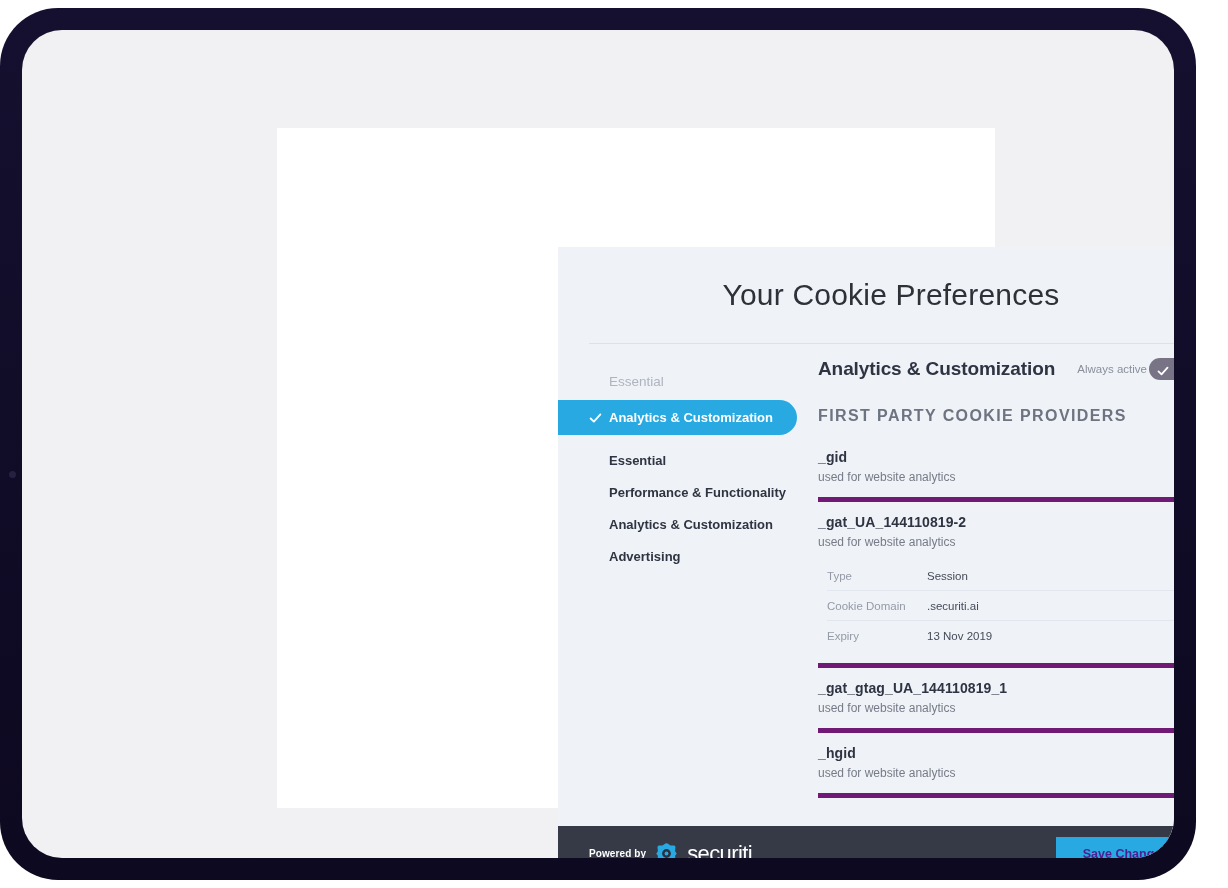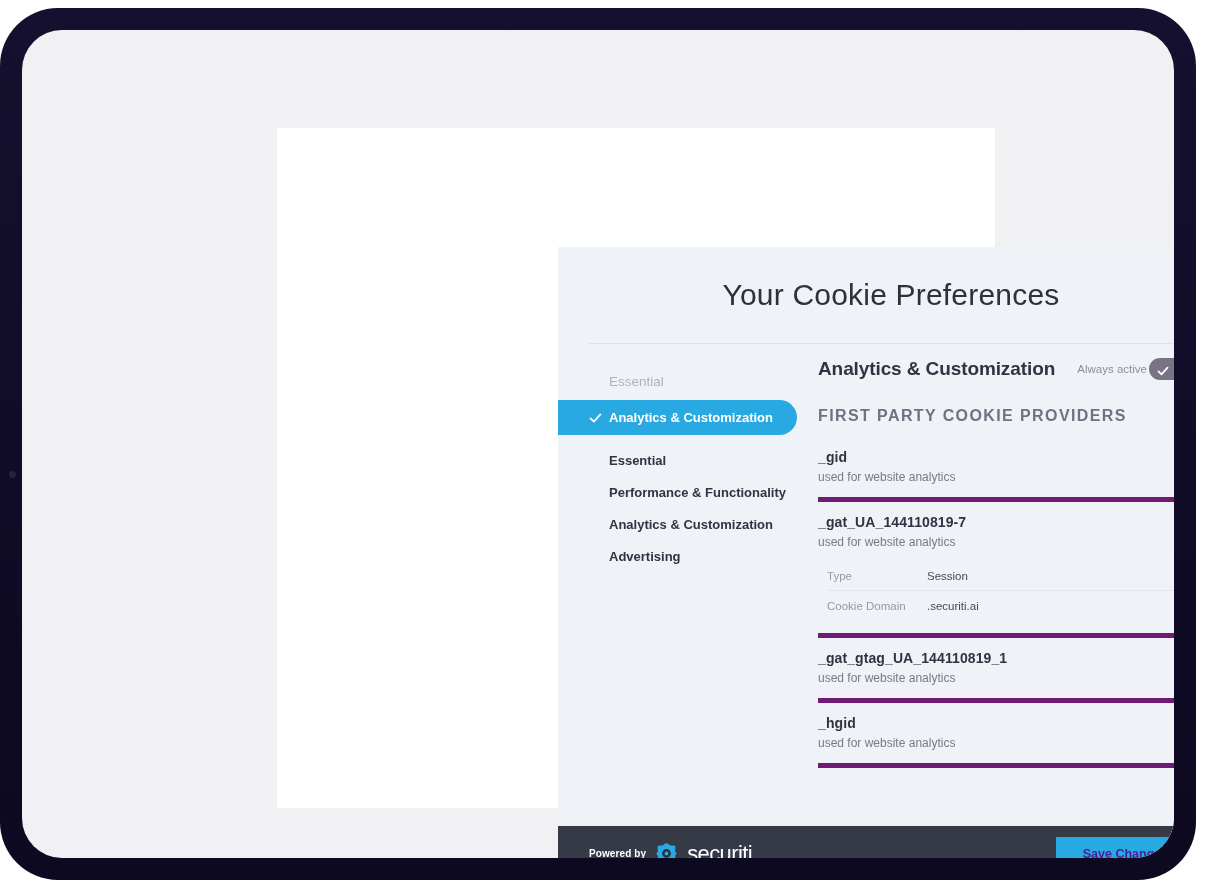--- a/index.html
+++ b/index.html
@@ -352,34 +352,38 @@
                     <div class="cookie-name">_gid</div>
                     <div class="cookie-desc">used for website analytics</div>
                   </div>
 
                 </div>
               </div>
 
               <div class="cookie-row">
                 <div class="cookie-head">
                   <div class="cookie-texts">
-                    <div class="cookie-name">_gat_UA_144110819-7</div>
+                    <div class="cookie-name">_gat_UA_144110819-2</div>
                     <div class="cookie-desc">used for website analytics</div>
                   </div>
 
                 </div>
 
                 <div class="cookie-details">
                   <div class="detail-row">
                     <span class="detail-key">Type</span>
                     <span class="detail-val">Session</span>
                   </div>
                   <div class="detail-row">
                     <span class="detail-key">Cookie Domain</span>
                     <span class="detail-val">.securiti.ai</span>
+                  </div>
+                  <div class="detail-row">
+                    <span class="detail-key">Expiry</span>
+                    <span class="detail-val">13 Nov 2019</span>
                   </div>
                 </div>
               </div>
 
               <div class="cookie-row">
                 <div class="cookie-head">
                   <div class="cookie-texts">
                     <div class="cookie-name">_gat_gtag_UA_144110819_1</div>
                     <div class="cookie-desc">used for website analytics</div>
                   </div>

